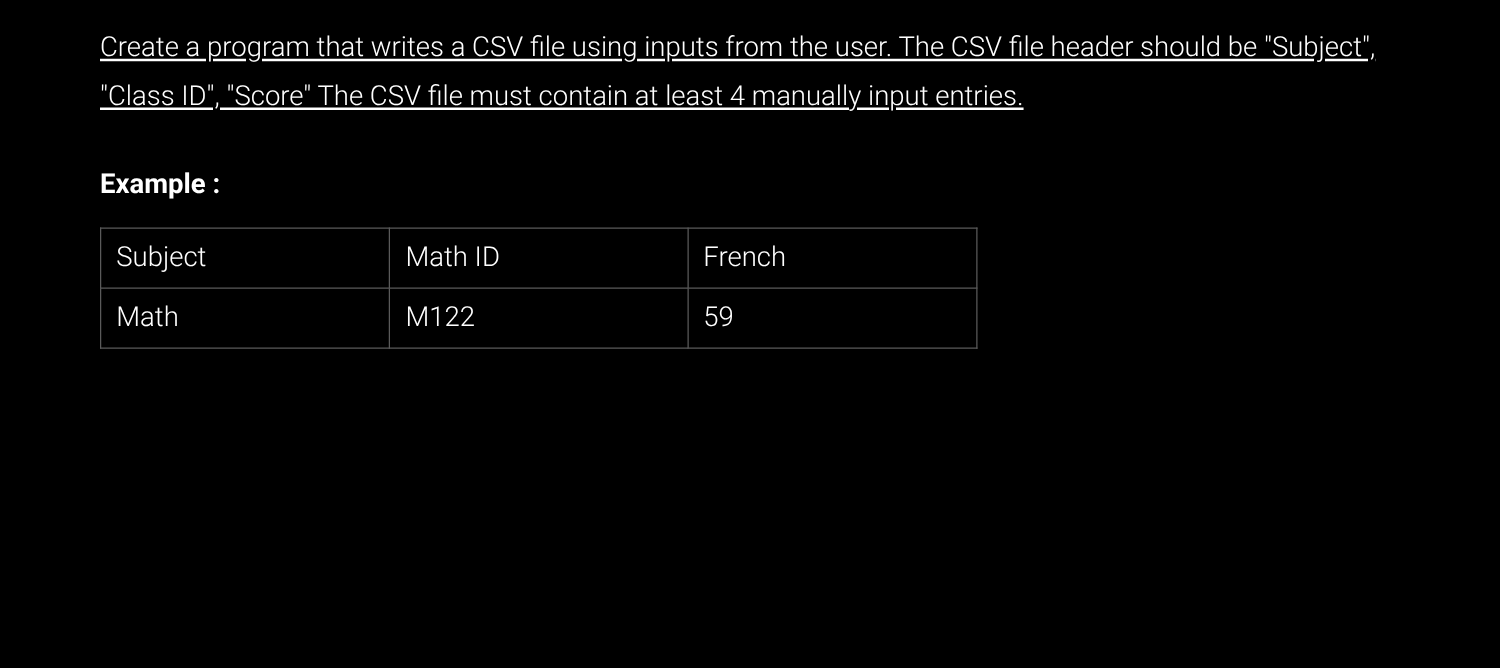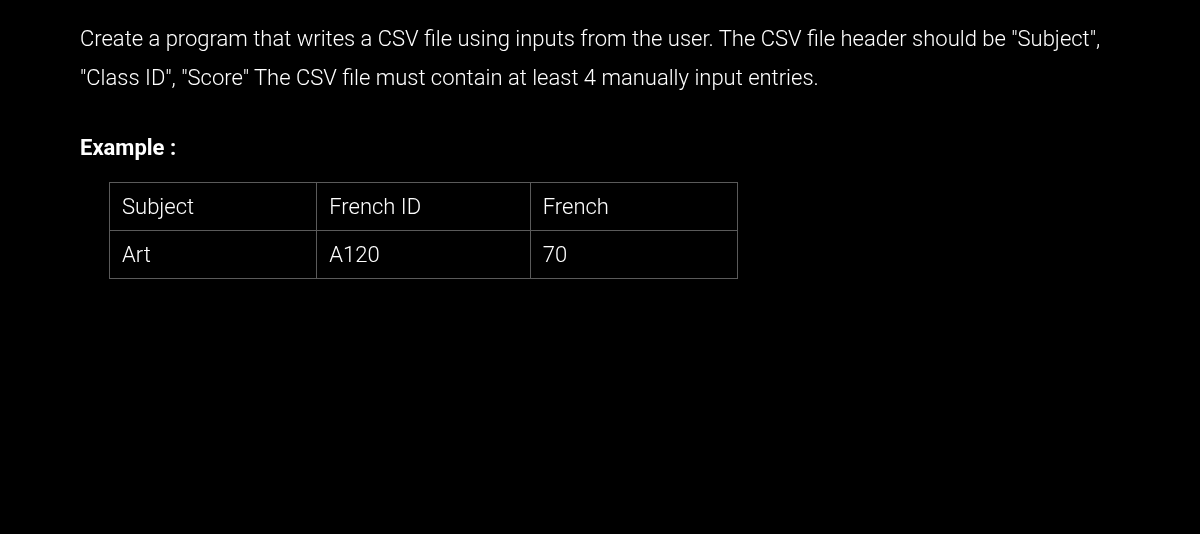--- a/index.html
+++ b/index.html
@@ -13,29 +13,29 @@
       font-family: -apple-system, BlinkMacSystemFont, "Segoe UI", Roboto, Helvetica, Arial, sans-serif;
       width: 1200px;
       height: 534px;
       padding: 20px 80px;
       font-size: 22px;
       line-height: 1.75;
       font-weight: 300;
     }
     .instruction {
       margin-bottom: 32px;
+      text-decoration: underline;
     }
     .example-label {
       margin-bottom: 14px;
       font-weight: bold;
     }
     table {
       border-collapse: collapse;
-      width: 629px;
-      margin-left: 29px;
+      width: 702px;
     }
     td {
       border: 1px solid #5a5a5a;
       padding: 6px 12px;
       font-weight: 300;
       line-height: 1.6;
     }
     td:nth-child(1) {
       width: 33%;
     }
@@ -50,22 +50,22 @@
 <body>
 
 <p class="instruction">Create a program that writes a CSV file using inputs from the user. The CSV file header should be "Subject", "Class ID", "Score" The CSV file must contain at least 4 manually input entries.</p>
 
 <p class="example-label">Example :</p>
 
 <table>
   <tbody>
       <tr>
     <td>Subject</td>
-    <td>French ID</td>
+    <td>Math ID</td>
     <td>French</td>
   </tr>
   <tr>
-    <td>Art</td>
-    <td>A120</td>
-    <td>70</td>
+    <td>Math</td>
+    <td>M122</td>
+    <td>59</td>
   </tr>
 </tbody>
   </table>
 
 </body></html>

